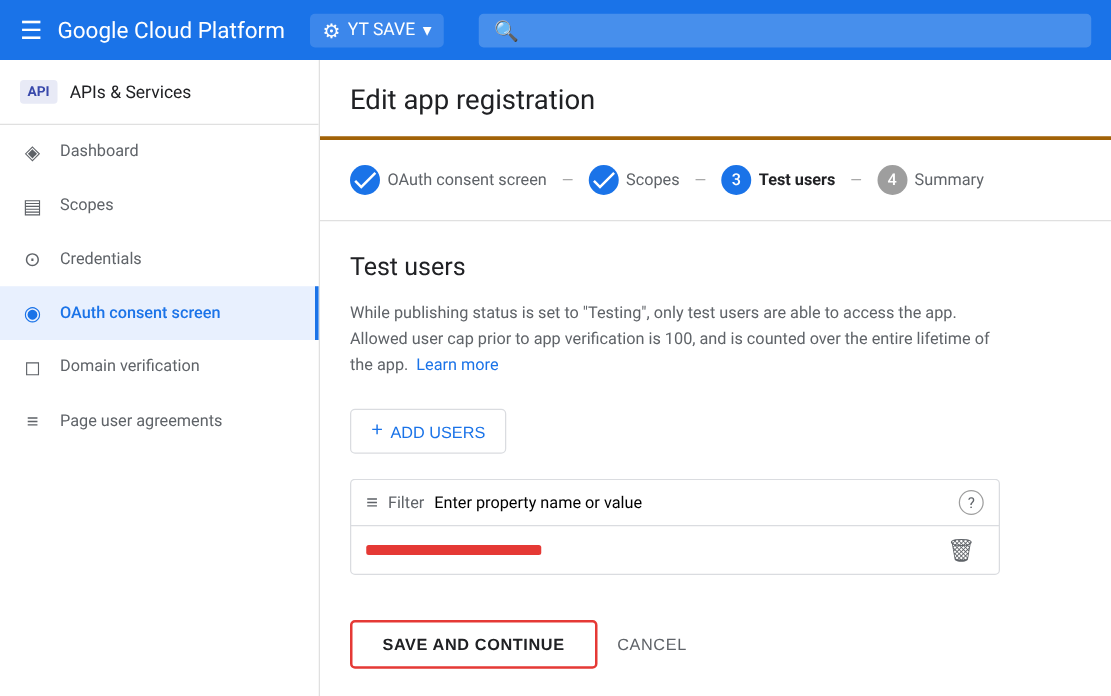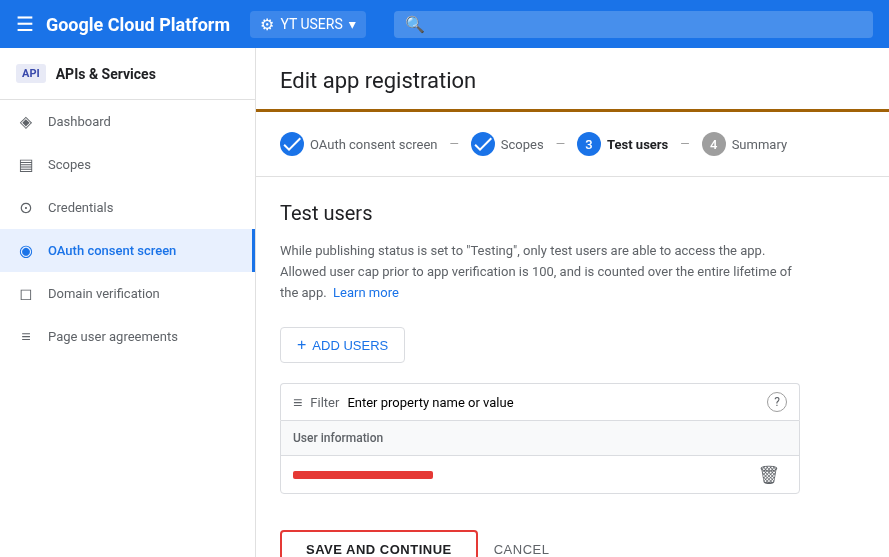--- a/index.html
+++ b/index.html
@@ -9,37 +9,37 @@
     .topbar {
       display: flex;
       align-items: center;
       background: #1a73e8;
       height: 48px;
       padding: 0 16px;
       gap: 12px;
     }
     .topbar-menu-icon { color: white; font-size: 20px; cursor: pointer; }
     .topbar-logo { display: flex; align-items: center; gap: 8px; }
-    .topbar-logo-text { color: white; font-size: 18px; font-weight: 700; text-align: right; }
+    .topbar-logo-text { color: white; font-size: 18px; font-weight: 400; text-align: right; }
     .topbar-project { display: flex; align-items: center; gap: 6px; background: rgba(255,255,255,0.15); border-radius: 4px; padding: 4px 10px; cursor: pointer; margin-left: 8px; }
     .topbar-project-icon { color: white; font-size: 16px; }
     .topbar-project-name { color: white; font-size: 14px; }
     .topbar-dropdown-icon { color: white; font-size: 14px; }
     .topbar-search { display: flex; align-items: center; background: rgba(255,255,255,0.2); border-radius: 4px; padding: 4px 12px; gap: 8px; flex: 1; max-width: 500px; margin-left: 16px; cursor: pointer; }
     .topbar-search-icon { color: white; font-size: 16px; }
     .topbar-search-text { color: rgba(255,255,255,0.8); font-size: 14px; }
 
     
     .app-layout { display: flex; height: calc(100vh - 48px); }
 
     
     .sidebar { width: 256px; background: white; border-right: 1px solid #e0e0e0; overflow-y: auto; flex-shrink: 0; }
     .sidebar-header { display: flex; align-items: center; gap: 10px; padding: 16px; border-bottom: 1px solid #e0e0e0; }
     .sidebar-api-badge { background: #e8eaf6; color: #3949ab; font-size: 11px; font-weight: 700; padding: 3px 6px; border-radius: 3px; }
-    .sidebar-header-title { font-size: 14px; color: #202124; font-weight: 700; }
+    .sidebar-header-title { font-size: 14px; color: #202124; font-weight: 400; }
     .sidebar-item { display: flex; align-items: center; gap: 12px; padding: 12px 16px; cursor: pointer; color: #5f6368; font-size: 13px; }
     .sidebar-item.active { background: #e8f0fe; color: #1a73e8; border-right: 3px solid #1a73e8; }
     .sidebar-item.active .sidebar-item-label { color: #1a73e8; font-weight: 500; }
     .sidebar-icon { font-size: 16px; width: 20px; text-align: center; }
 
     
     .main-content { flex: 1; background: white; overflow-y: auto; }
     .page-header { padding: 20px 24px 16px; border-bottom: 3px solid #a16207; }
     .page-title { font-size: 22px; font-weight: 400; color: #202124; }
 
@@ -94,21 +94,21 @@
 </head>
 <body>
 
 <div class="topbar">
   <span class="topbar-menu-icon">☰</span>
   <div class="topbar-logo">
     <span class="topbar-logo-text">Google Cloud Platform</span>
   </div>
   <div class="topbar-project">
     <span class="topbar-project-icon">⚙</span>
-    <span class="topbar-project-name">YT USERS</span>
+    <span class="topbar-project-name">YT SAVE</span>
     <span class="topbar-dropdown-icon">▾</span>
   </div>
   <div class="topbar-search">
     <span class="topbar-search-icon">🔍</span>
   </div>
 </div>
 
 <div class="app-layout">
 
   <nav class="sidebar">
@@ -200,24 +200,20 @@
           <div class="filter-left">
             <span class="filter-icon">≡</span>
             <span>Filter</span>
             <span class="filter-placeholder" style="cursor:text;">Enter property name or value</span>
           </div>
           <span style="width:20px;height:20px;border-radius:50%;border:1px solid #9e9e9e;display:flex;align-items:center;justify-content:center;font-size:12px;color:#5f6368;cursor:pointer;">?</span>
         </div>
 
         <div class="table-container">
 
-          <div class="table-header-row">
-            <div class="table-header-cell">User information</div>
-            <div class="table-header-cell actions"></div>
-          </div>
 
           <div class="table-data-row">
             <div class="table-cell">
               <div class="user-input-bar"></div>
             </div>
             <div class="table-cell actions">
               <span class="delete-icon">🗑</span>
             </div>
           </div>
         </div>

